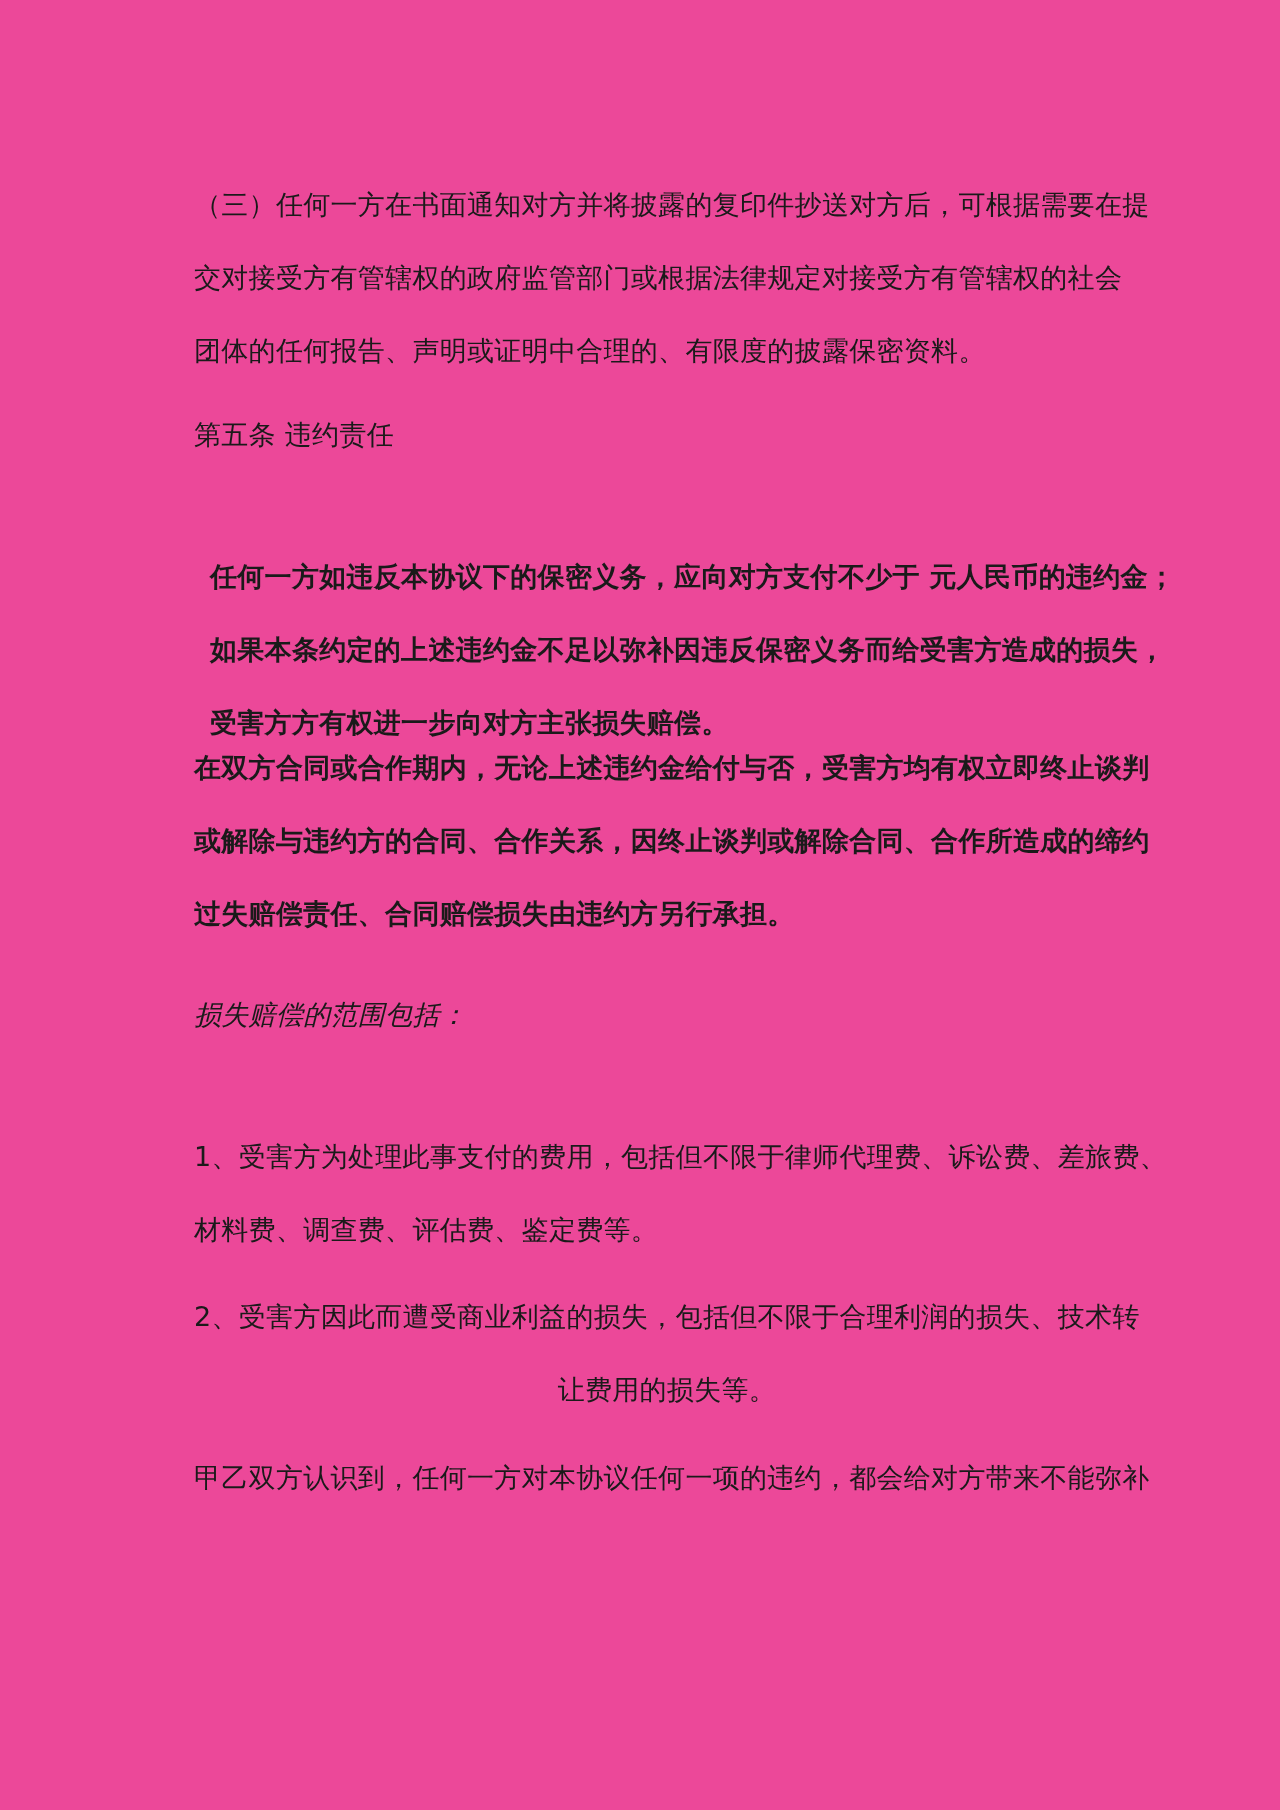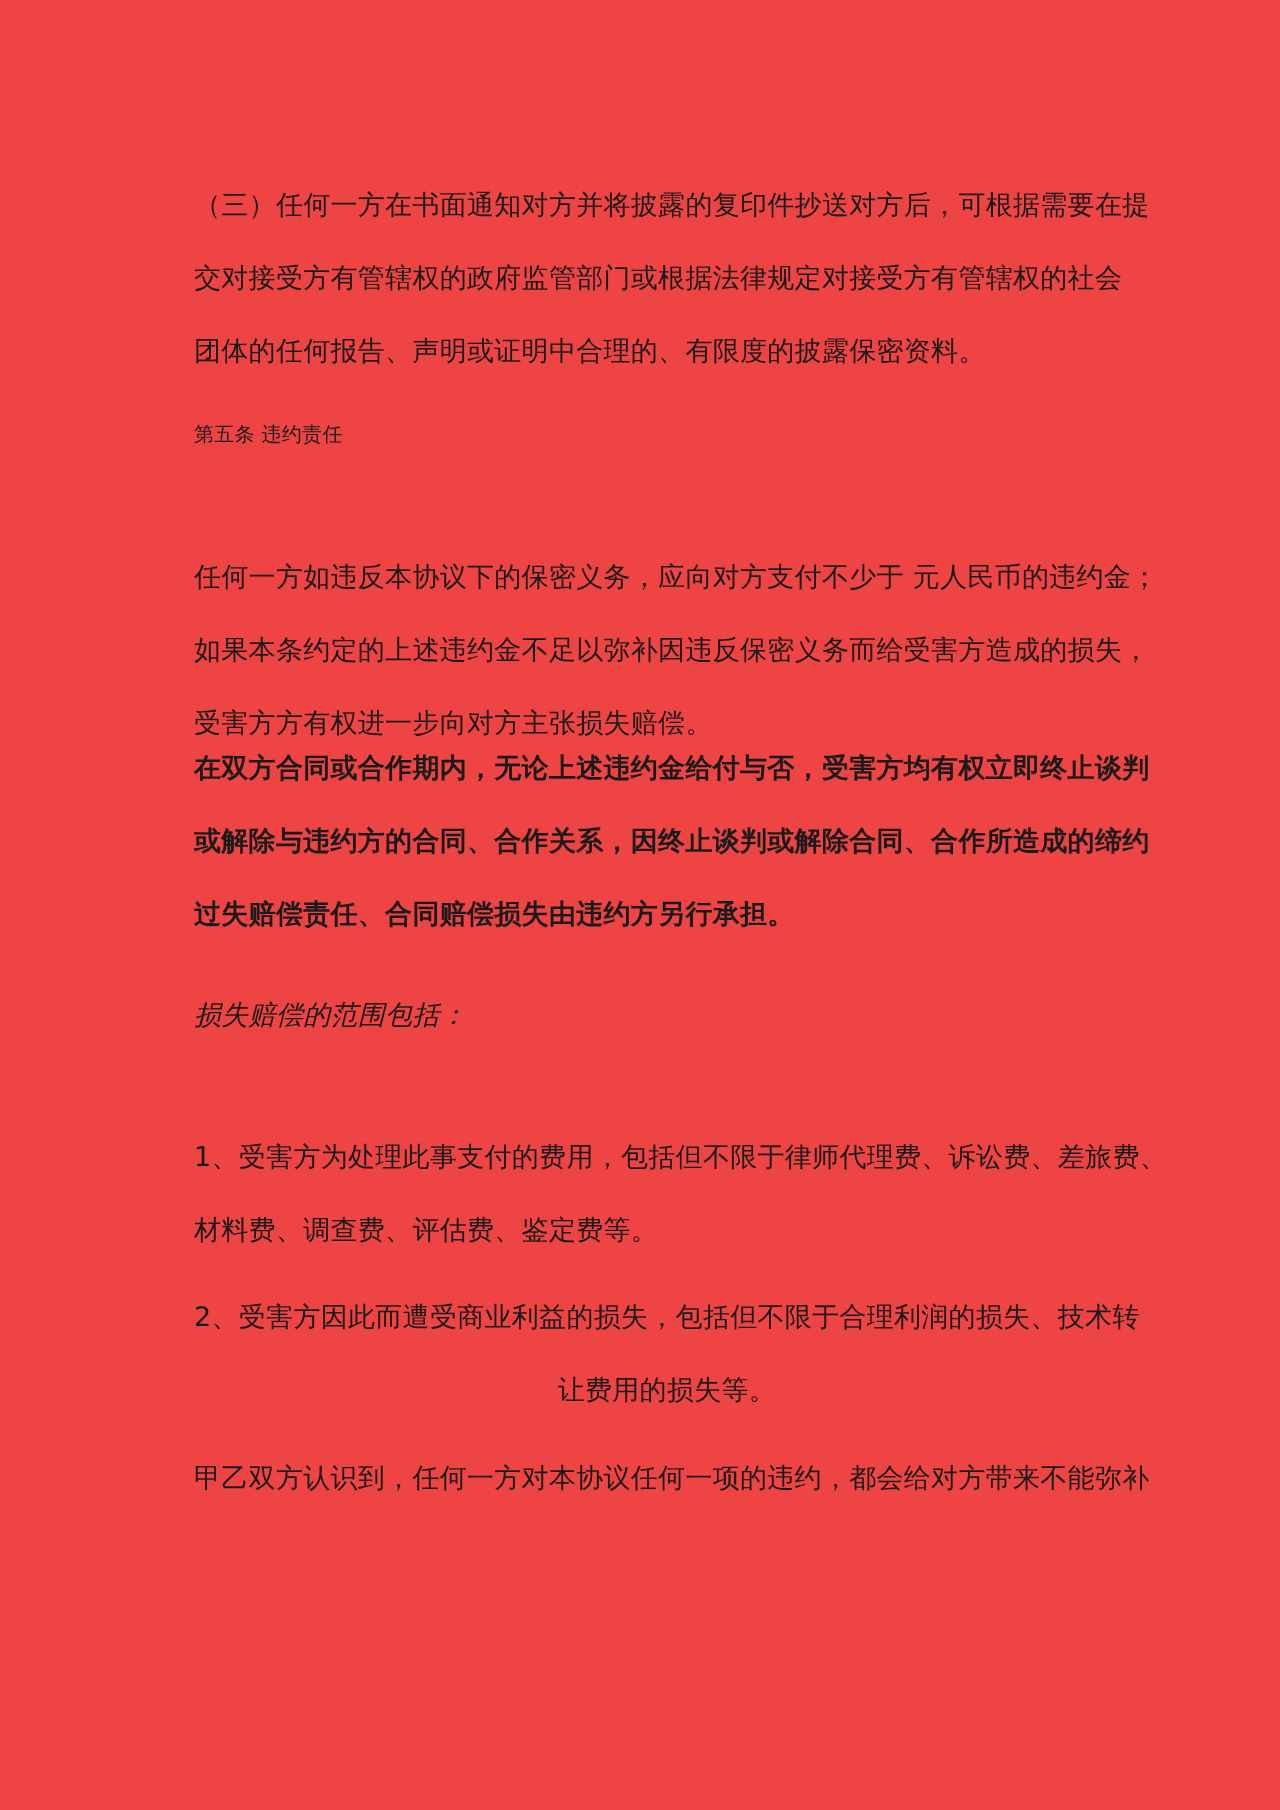--- a/index.html
+++ b/index.html
@@ -14,63 +14,63 @@
       overflow: hidden;
       font-family: "DejaVu Sans", "Liberation Sans", sans-serif;
       color: #1a1a1a;
     }
     .page {
       position: absolute;
       left: 0;
       top: 0;
       width: 1280px;
       height: 1810px;
-      background: #ef4444;
+      background: #ec4899;
     }
     .content {
       position: absolute;
       left: 194px;
       top: 168px;
       width: 900px;
     }
     .para {
       margin: 0;
       font-size: 27px;
       line-height: 73px;
       letter-spacing: 0.3px;
       white-space: nowrap;
     }
     .line {
       display: block;
       height: 73px;
     }
     .heading {
       margin: 0;
-      font-size: 20px;
+      font-size: 27px;
       line-height: 73px;
       letter-spacing: 0.3px;
     }
   </style>
 </head>
 <body>
 
 <div class="page">
   <div class="content">
 
     <div class="para" style="position:absolute; top:0px; left:0px;">
       <span class="line">（三）任何一方在书面通知对方并将披露的复印件抄送对方后，可根据需要在提</span>
       <span class="line">交对接受方有管辖权的政府监管部门或根据法律规定对接受方有管辖权的社会</span>
       <span class="line">团体的任何报告、声明或证明中合理的、有限度的披露保密资料。</span>
     </div>
 
     <div class="heading" style="position:absolute; top:230px; left:0px;">
       <span class="line">第五条  违约责任</span>
     </div>
 
-    <div class="para" style="position:absolute; top:372px; left:0px;">
+    <div class="para" style="position:absolute; top:372px; left:16px;font-weight:bold;">
       <span class="line">任何一方如违反本协议下的保密义务，应向对方支付不少于  元人民币的违约金；</span>
       <span class="line">如果本条约定的上述违约金不足以弥补因违反保密义务而给受害方造成的损失，</span>
       <span class="line">受害方方有权进一步向对方主张损失赔偿。</span>
     </div>
 
     <div class="para" style="position:absolute; top:563px; left:0px;font-weight:bold;">
       <span class="line">在双方合同或合作期内，无论上述违约金给付与否，受害方均有权立即终止谈判</span>
       <span class="line">或解除与违约方的合同、合作关系，因终止谈判或解除合同、合作所造成的缔约</span>
       <span class="line">过失赔偿责任、合同赔偿损失由违约方另行承担。</span>
     </div>

